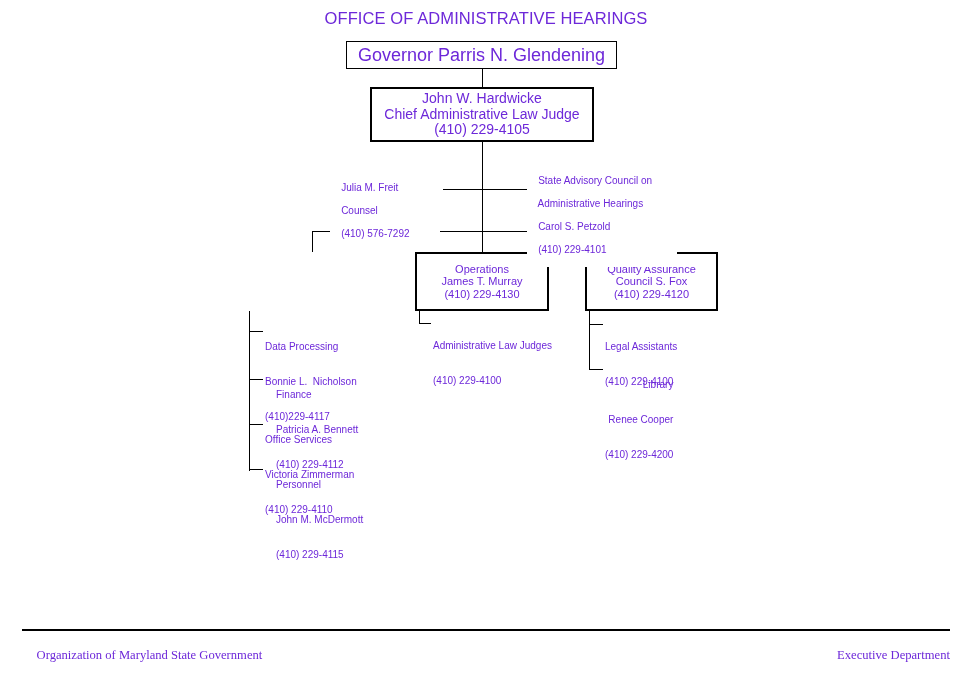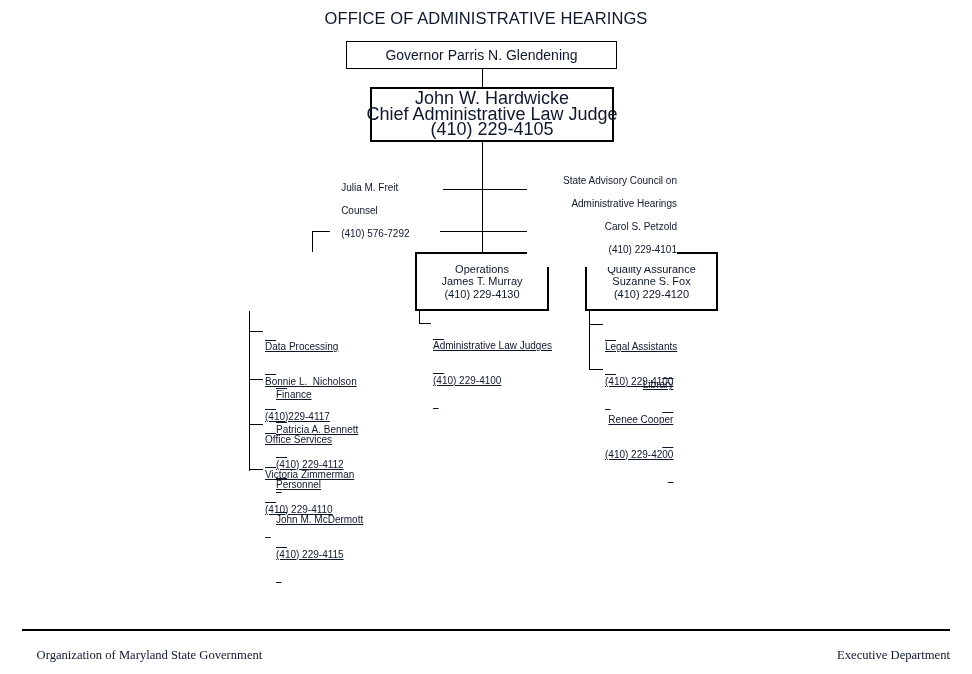--- a/index.html
+++ b/index.html
@@ -7,21 +7,21 @@
     padding: 0;
     background: #ffffff;
   }
   #page {
     position: relative;
     width: 972px;
     height: 674px;
     background: #ffffff;
     overflow: hidden;
     font-family: "Liberation Sans", sans-serif;
-    color: #0f172a;
+    color: #6d28d9;
   }
 
   
   .chart-title {
     position: absolute;
     left: 0;
     top: 9px;
     width: 972px;
     text-align: center;
     font-size: 16.5px;
@@ -42,30 +42,30 @@
     z-index: 3;
   }
   .node-box .line { white-space: pre; }
 
   #box-governor {
     left: 346px;
     top: 41px;
     width: 271px;
     height: 28px;
     border: 1.6px solid #000;
-    font-size: 14px;
+    font-size: 18px;
     justify-content: center;
   }
   #box-chief {
     left: 370px;
     top: 87px;
-    width: 244px;
+    width: 224px;
     height: 55px;
     border: 2.2px solid #000;
-    font-size: 18px;
+    font-size: 14px;
     line-height: 15.4px;
   }
   .division-box {
     border: 2.2px solid #000;
     font-size: 11px;
     line-height: 12.6px;
   }
   #box-management {
     left: 245px;
     top: 252px;
@@ -111,31 +111,30 @@
   #note-counsel {
     left: 330px;
     top: 170px;
     width: 110px;
     text-align: left;
   }
   #note-advisory {
     left: 527px;
     top: 163px;
     width: 150px;
-    text-align: right;
+    text-align: left;
   }
 
   
   .subunit {
     position: absolute;
     font-size: 10px;
     line-height: 11.6px;
     white-space: pre;
     z-index: 3;
-    text-decoration: underline;
   }
   .subunit .line { display: block; }
 
   
   #footer-rule {
     position: absolute;
     left: 22px;
     top: 629px;
     width: 928px;
     height: 0;
@@ -171,21 +170,21 @@
 
 
   <div class="node-box division-box" id="box-operations">
     <span class="line">Operations</span>
     <span class="line">James T. Murray</span>
     <span class="line">(410) 229-4130</span>
   </div>
 
   <div class="node-box division-box" id="box-quality">
     <span class="line">Quality Assurance</span>
-    <span class="line">Suzanne S. Fox</span>
+    <span class="line">Council S. Fox</span>
     <span class="line">(410) 229-4120</span>
   </div>
 
   <div class="vline" style="left:482px; top:69px; height:18px;"></div>
 
   <div class="vline" style="left:482px; top:142px; height:89px;"></div>
 
   <div class="hline" style="left:443px; top:189px; width:84px;"></div>
 
   <div class="hline" style="left:312px; top:231px; width:340px;"></div>

